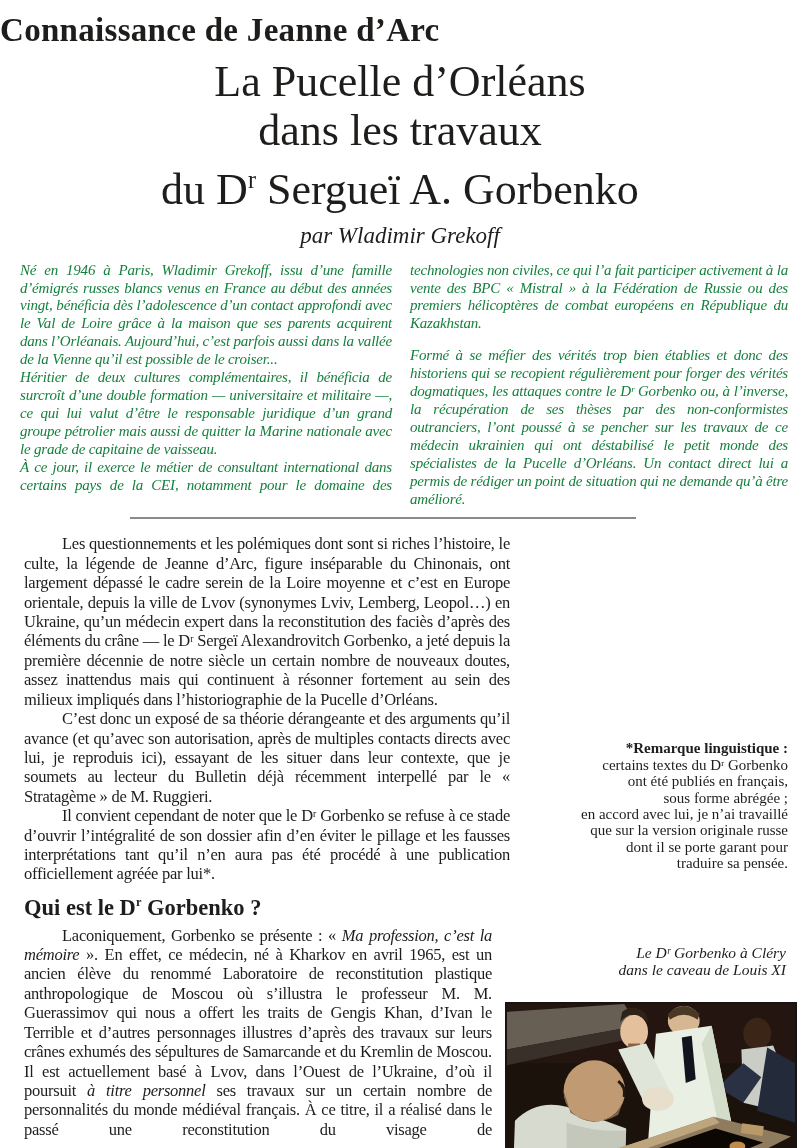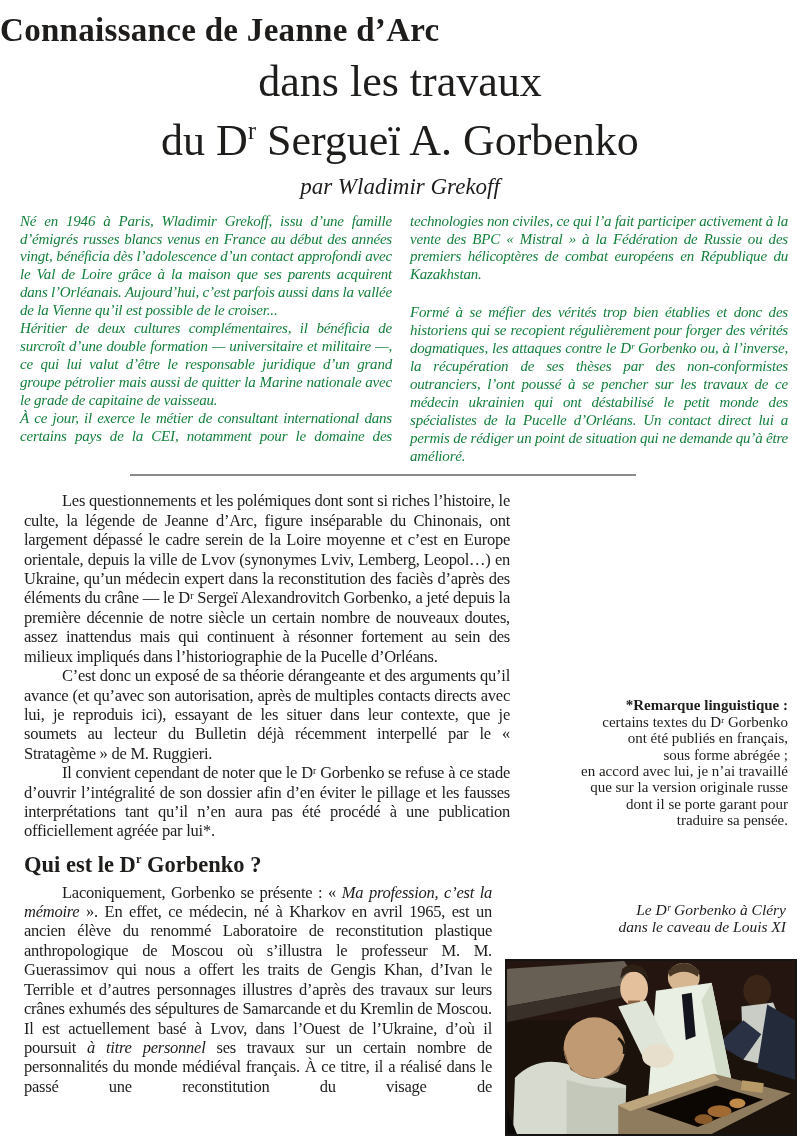--- a/index.html
+++ b/index.html
@@ -46,21 +46,21 @@
     width: 372px;
     font-style: italic;
     font-size: 15px;
     line-height: 17.9px;
     text-align: justify;
     color: #15803d;
     letter-spacing: -0.2px;
   }
   .intro-col.right { margin-left: 18px; width: 378px; }
   .intro-col p { margin: 0; }
-  .intro-col p.gap { margin-top: 20px; }
+  .intro-col p.gap { margin-top: 14px; }
   .cont { text-align-last: justify; }
 
   .divider {
     width: 506px;
     height: 2px;
     background: #8a8a8a;
     margin: 9px 0 0 130px;
   }
 
   
@@ -114,20 +114,21 @@
   .photo-frame svg { display: block; width: 100%; height: 100%; }
 </style>
 </head>
 <body>
 
 <div class="page">
 
   <div>
     <div class="kicker">Connaissance de Jeanne d’Arc</div>
     <h1 class="title" style="margin:8px 0 0 0;">
+      <div>La Pucelle d’Orléans</div>
       <div>dans les travaux</div>
       <div><span>du D</span><span style="font-size: 0.55em; vertical-align: super;">r</span><span> Sergueï A. Gorbenko</span></div>
     </h1>
     <div class="byline">par Wladimir Grekoff</div>
   </div>
 
   <section class="intro">
     <div class="intro-col">
       <p>Né en 1946 à Paris, Wladimir Grekoff, issu d’une famille d’émigrés russes blancs venus en France au début des années vingt, bénéficia dès l’adolescence d’un contact approfondi avec le Val de Loire grâce à la maison que ses parents acquirent dans l’Orléanais. Aujourd’hui, c’est parfois aussi dans la vallée de la Vienne qu’il est possible de le croiser...</p>
       <p>Héritier de deux cultures complémentaires, il bénéficia de surcroît d’une double formation — universitaire et militaire —, ce qui lui valut d’être le responsable juridique d’un grand groupe pétrolier mais aussi de quitter la Marine nationale avec le grade de capitaine de vaisseau.</p>

